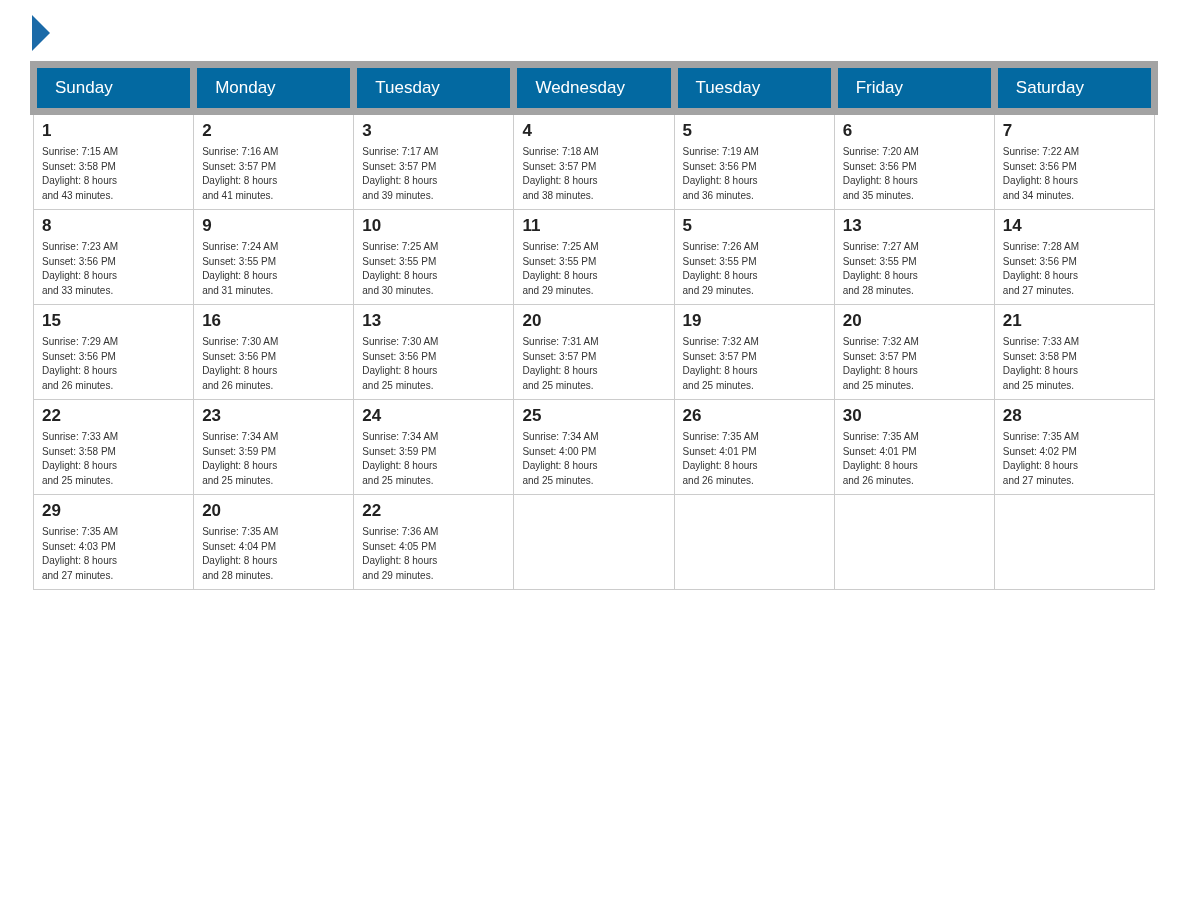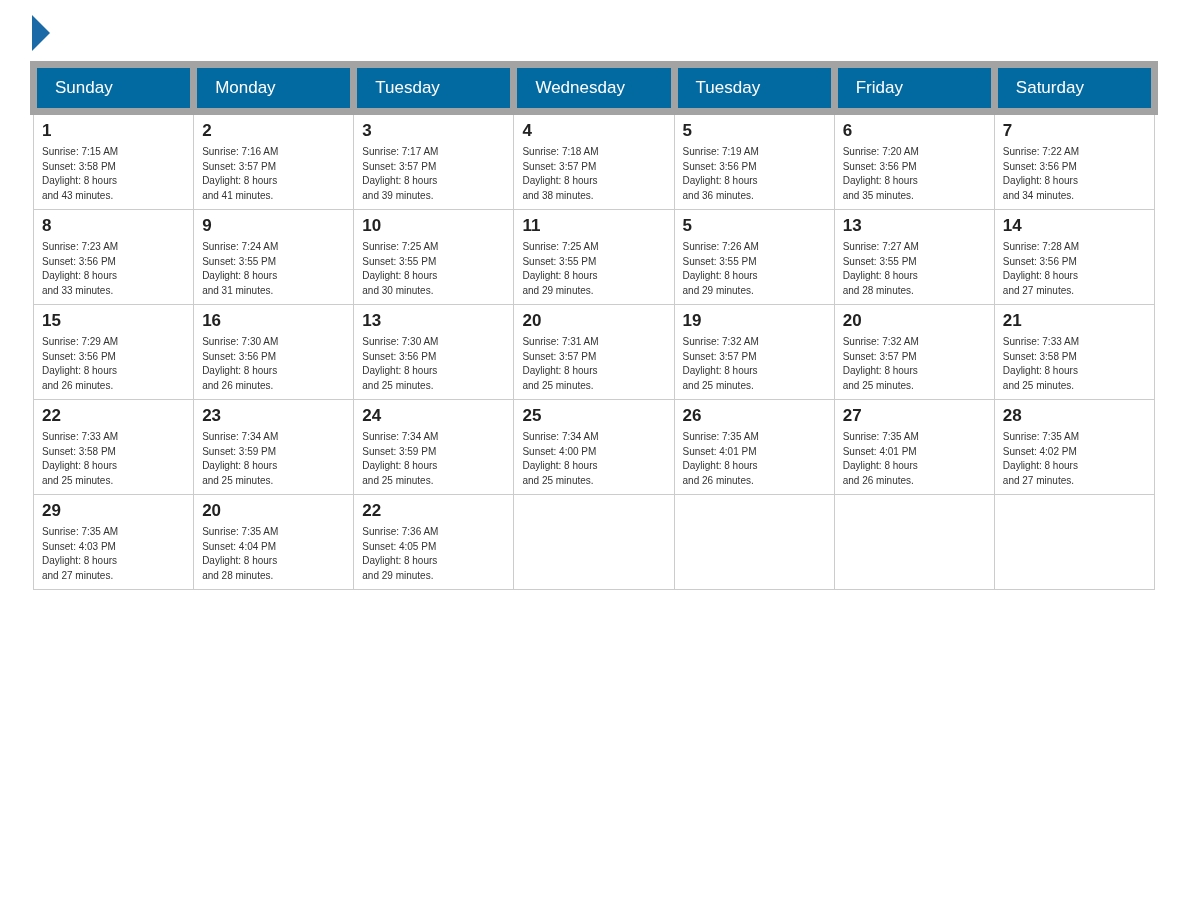--- a/index.html
+++ b/index.html
@@ -240,21 +240,21 @@
       </td>
         <td>
         <div class="day-number">25</div>
         <div class="day-info">Sunrise: 7:34 AM<br>Sunset: 4:00 PM<br>Daylight: 8 hours<br>and 25 minutes.</div>
       </td>
         <td>
         <div class="day-number">26</div>
         <div class="day-info">Sunrise: 7:35 AM<br>Sunset: 4:01 PM<br>Daylight: 8 hours<br>and 26 minutes.</div>
       </td>
         <td>
-        <div class="day-number">27</div>
+        <div class="day-number">30</div>
         <div class="day-info">Sunrise: 7:35 AM<br>Sunset: 4:01 PM<br>Daylight: 8 hours<br>and 26 minutes.</div>
       </td>
         <td>
         <div class="day-number">28</div>
         <div class="day-info">Sunrise: 7:35 AM<br>Sunset: 4:02 PM<br>Daylight: 8 hours<br>and 27 minutes.</div>
       </td>
       </tr>
       <tr>
         <td>
         <div class="day-number">29</div>

